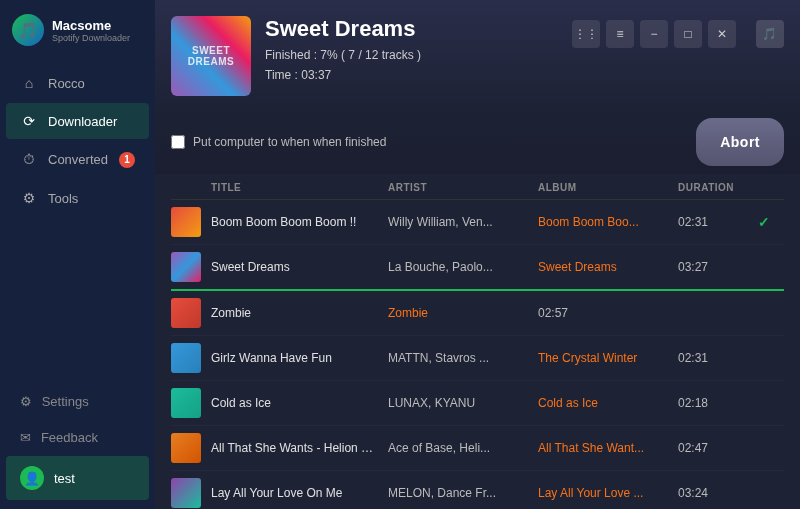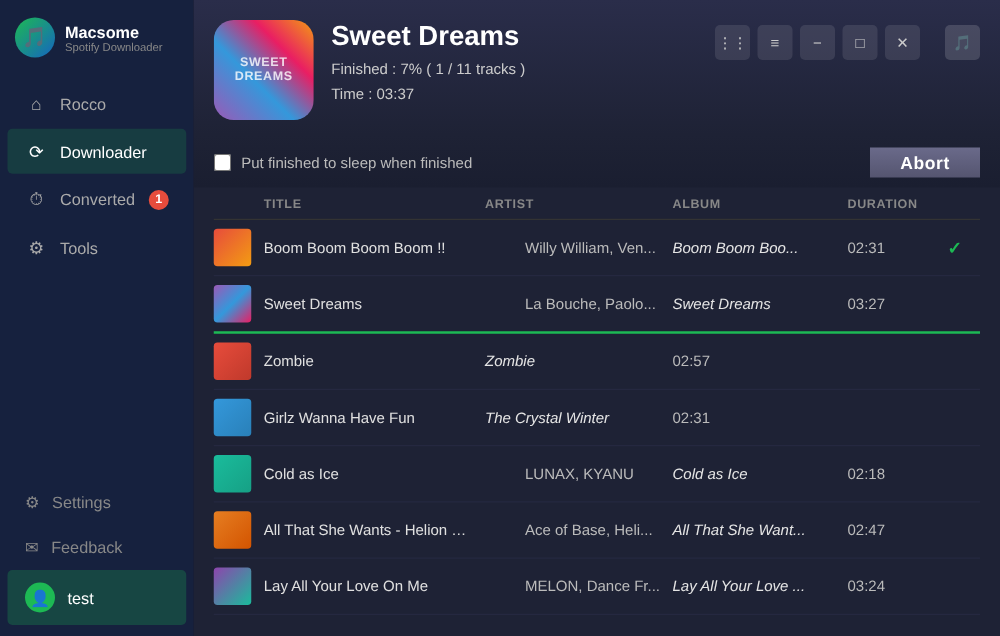--- a/index.html
+++ b/index.html
@@ -149,21 +149,21 @@
     }
 
     .album-section {
       display: flex;
       align-items: flex-start;
       gap: 14px;
     }
     .album-art {
       width: 80px;
       height: 80px;
-      border-radius: 16px;
+      border-radius: 6px;
       background: linear-gradient(135deg, #6a0dad, #1565c0, #e91e63);
       display: flex;
       align-items: center;
       justify-content: center;
       font-size: 28px;
       flex-shrink: 0;
       overflow: hidden;
       position: relative;
     }
     .album-art-inner {
@@ -220,22 +220,22 @@
       height: 14px;
       border: 1px solid #666;
       background: transparent;
       border-radius: 2px;
       cursor: pointer;
     }
     .abort-btn {
       background: linear-gradient(to bottom, #6a6a8a, #555570);
       color: #fff;
       border: none;
-      padding: 4px 24px;
-      border-radius: 0;
+      padding: 16px 24px;
+      border-radius: 16px;
       font-size: 14px;
       font-weight: 600;
       cursor: pointer;
       letter-spacing: 0.5px;
       margin-left: 12px;
     }
 
     
     .table-area {
       flex: 1;
@@ -269,22 +269,22 @@
     .table-row.active-row {
       border-bottom: 2px solid #1db954;
     }
     .track-thumb {
       width: 30px;
       height: 30px;
       border-radius: 3px;
       flex-shrink: 0;
     }
     .track-title { color: #e0e0e0; font-size: 12px; }
-    .track-artist { color: #bbb; font-size: 12px; margin-left: 32px; }
-    .track-album { color: #e5e5e5; font-size: 12px; font-style: italic; }
+    .track-artist { color: #bbb; font-size: 12px; }
+    .track-album { color: #f97316; font-size: 12px; }
     .track-duration { color: #bbb; font-size: 12px; }
     .track-check { color: #1db954; font-size: 14px; font-weight: 700; }
     .th-cell { padding: 0 4px; }
     .td-thumb { display: flex; align-items: center; }
     .td-cell { padding: 0 4px; overflow: hidden; text-overflow: ellipsis; white-space: nowrap; }
 
     
     .thumb-1 { background: linear-gradient(135deg, #e74c3c, #f39c12); }
     .thumb-2 { background: linear-gradient(135deg, #9b59b6, #3498db, #e91e63); }
     .thumb-3 { background: linear-gradient(135deg, #e74c3c, #c0392b); }
@@ -343,40 +343,40 @@
 
 <div class="main">
   <div class="header-bg">
     <div style="display:flex; justify-content:space-between; align-items:flex-start;">
       <div class="album-section">
         <div class="album-art">
           <div class="album-art-inner">SWEET<br>DREAMS</div>
         </div>
         <div class="album-info">
           <div class="album-title">Sweet Dreams</div>
-          <div class="album-progress">Finished : 7% ( 1 / 11 tracks )</div>
+          <div class="album-progress">Finished : 7% ( 7 / 12 tracks )</div>
           <div class="album-time">Time : 03:37</div>
         </div>
       </div>
       <div style="display:flex; align-items:center; gap:6px; padding-top:4px;">
         <div class="header-icon-btn">⋮⋮</div>
         <div class="header-icon-btn">≡</div>
         <div class="header-icon-btn">−</div>
         <div class="header-icon-btn">□</div>
         <div class="header-icon-btn">✕</div>
         <div style="width:8px;"></div>
         <div class="header-icon-btn" style="background:rgba(255,255,255,0.15);">🎵</div>
       </div>
     </div>
   </div>
 
   <div class="action-row">
     <label class="sleep-checkbox">
       <input type="checkbox" class="checkbox" style="">
-      <span>Put finished to sleep when finished</span>
+      <span>Put computer to when when finished</span>
     </label>
     <button class="abort-btn">Abort</button>
   </div>
 
   <div class="table-area">
     <div class="table-header">
       <div class="th-cell"></div>
       <div class="th-cell">TITLE</div>
       <div class="th-cell">ARTIST</div>
       <div class="th-cell">ALBUM</div>
@@ -412,20 +412,21 @@
     <div class="td-cell track-title">Zombie</div>
     <div class="td-cell track-album">Zombie</div>
     <div class="td-cell track-duration">02:57</div>
     <div class="td-cell track-check"></div>
   </div>
         <div class="table-row">
     <div class="td-thumb">
       <div class="track-thumb thumb-4"></div>
     </div>
     <div class="td-cell track-title">Girlz Wanna Have Fun</div>
+    <div class="td-cell track-artist">MATTN, Stavros ...</div>
     <div class="td-cell track-album">The Crystal Winter</div>
     <div class="td-cell track-duration">02:31</div>
     <div class="td-cell track-check"></div>
   </div>
         <div class="table-row">
     <div class="td-thumb">
       <div class="track-thumb thumb-5"></div>
     </div>
     <div class="td-cell track-title">Cold as Ice</div>
     <div class="td-cell track-artist">LUNAX, KYANU</div>

